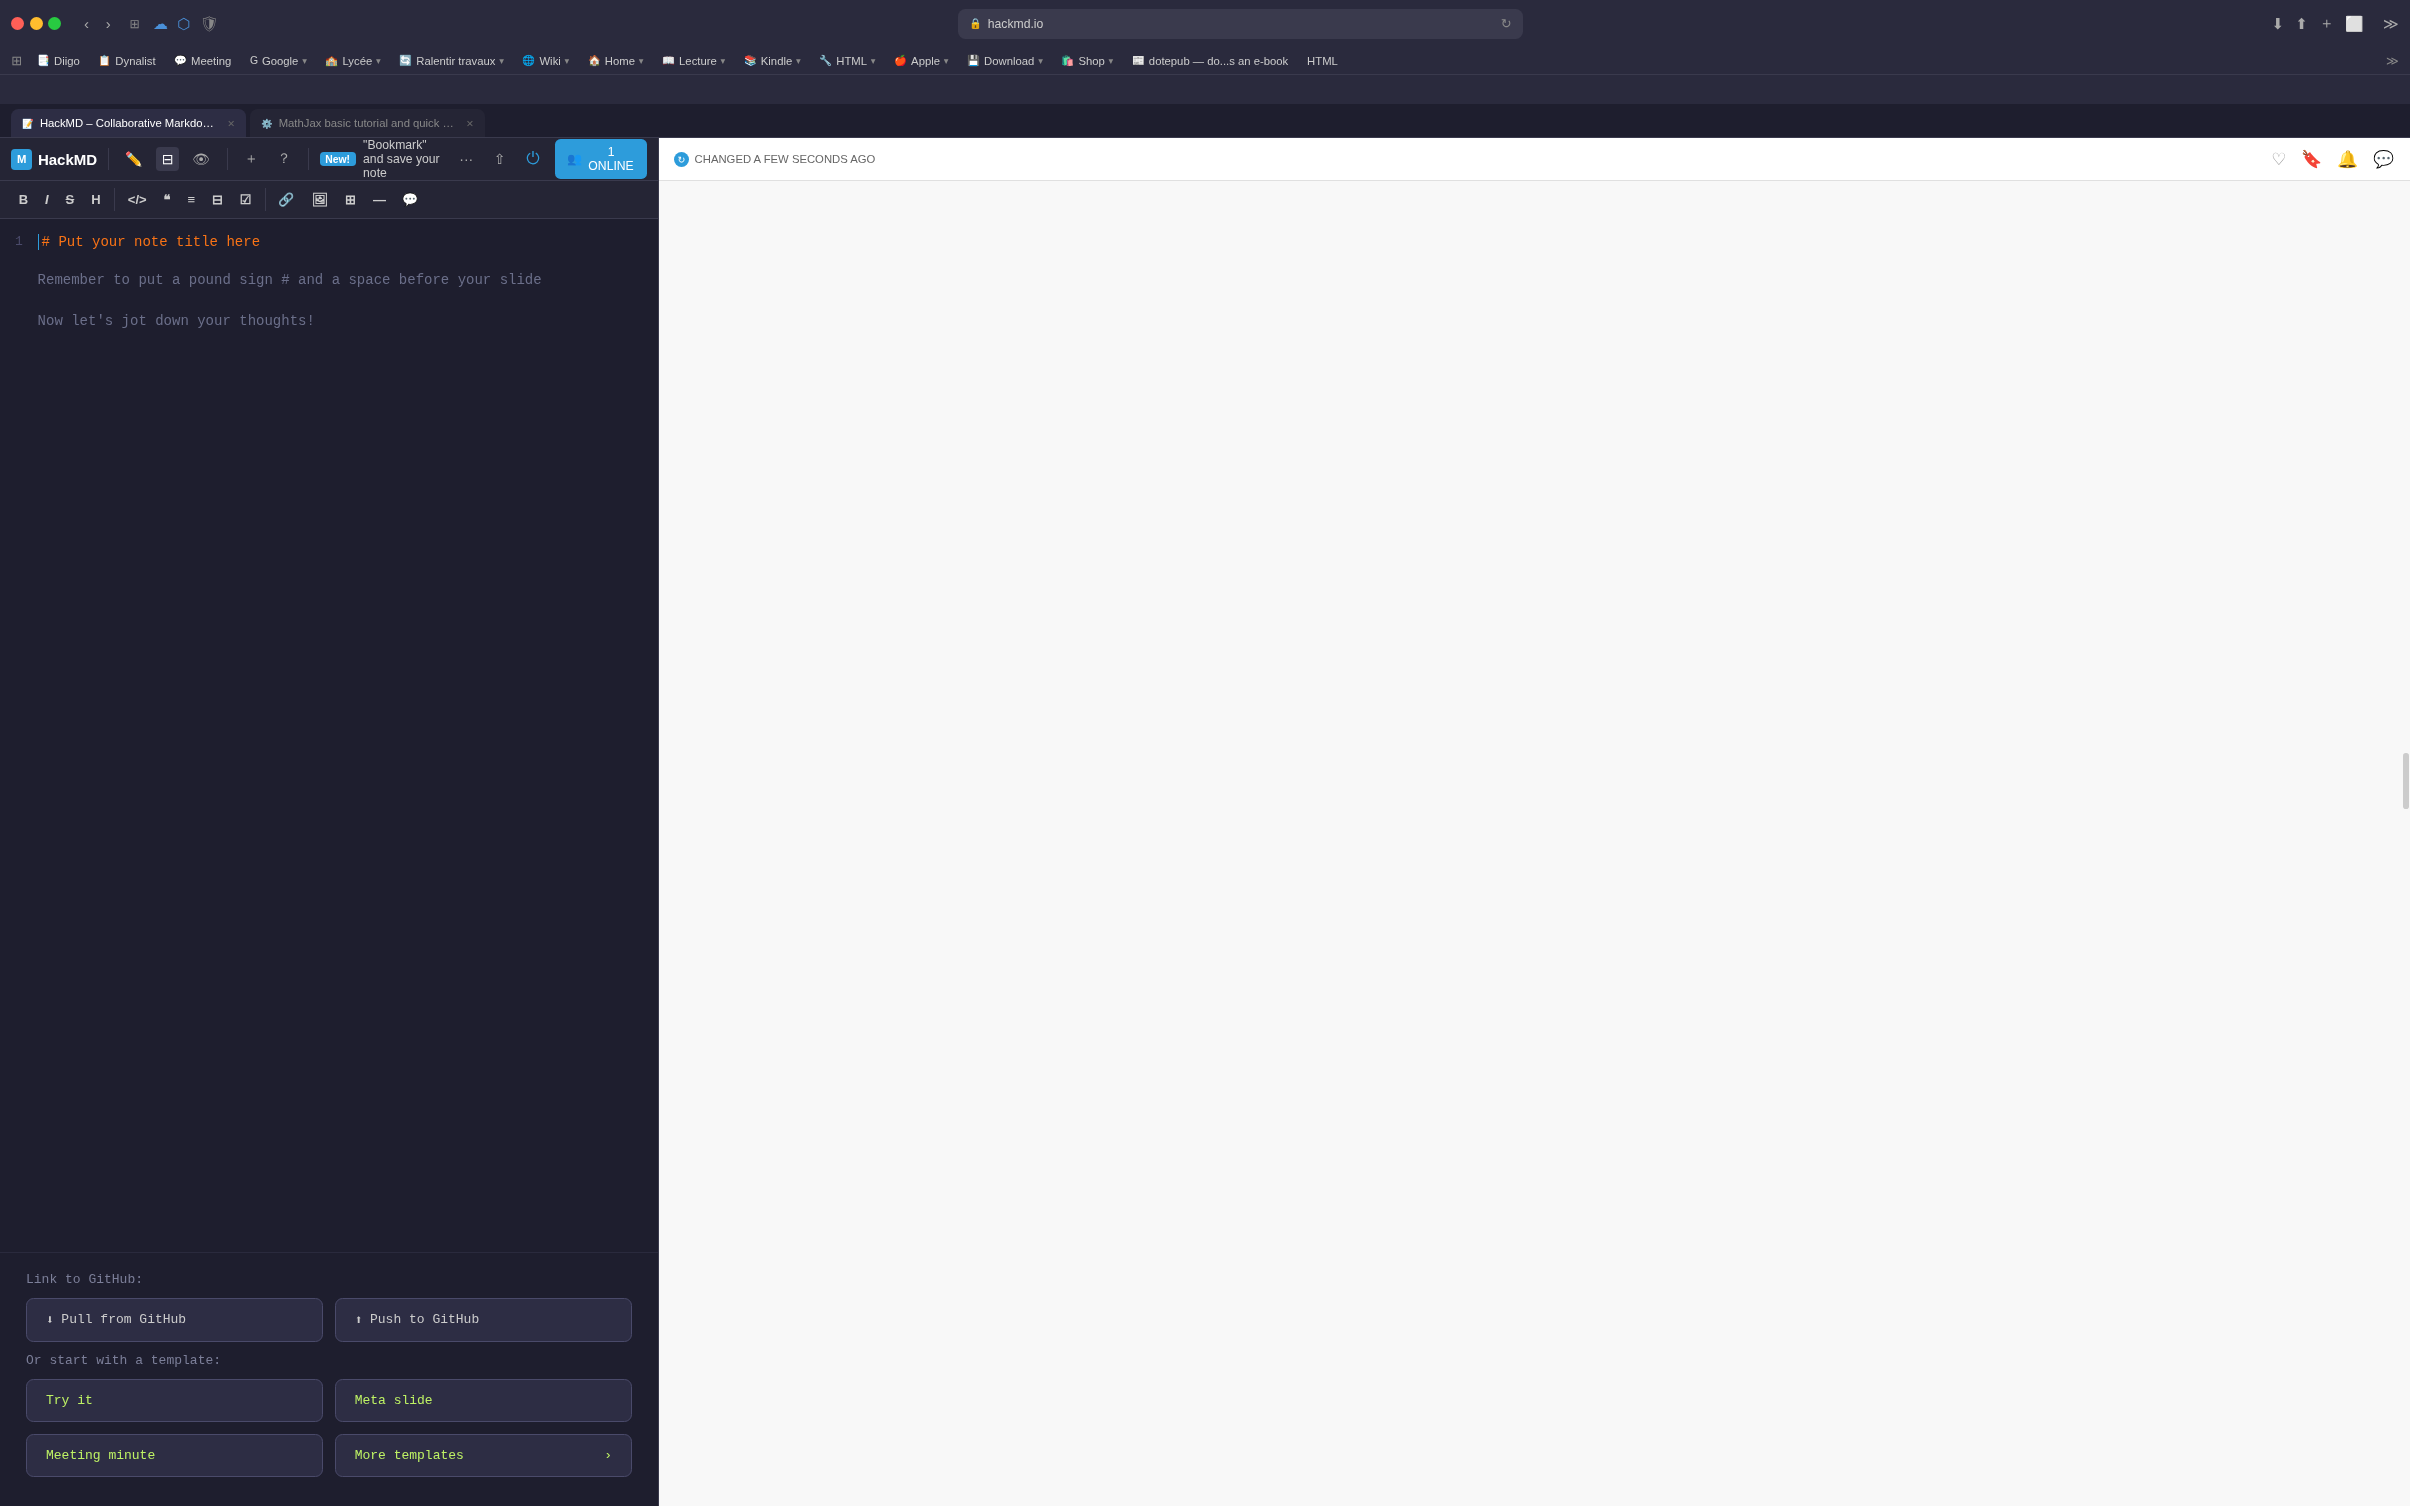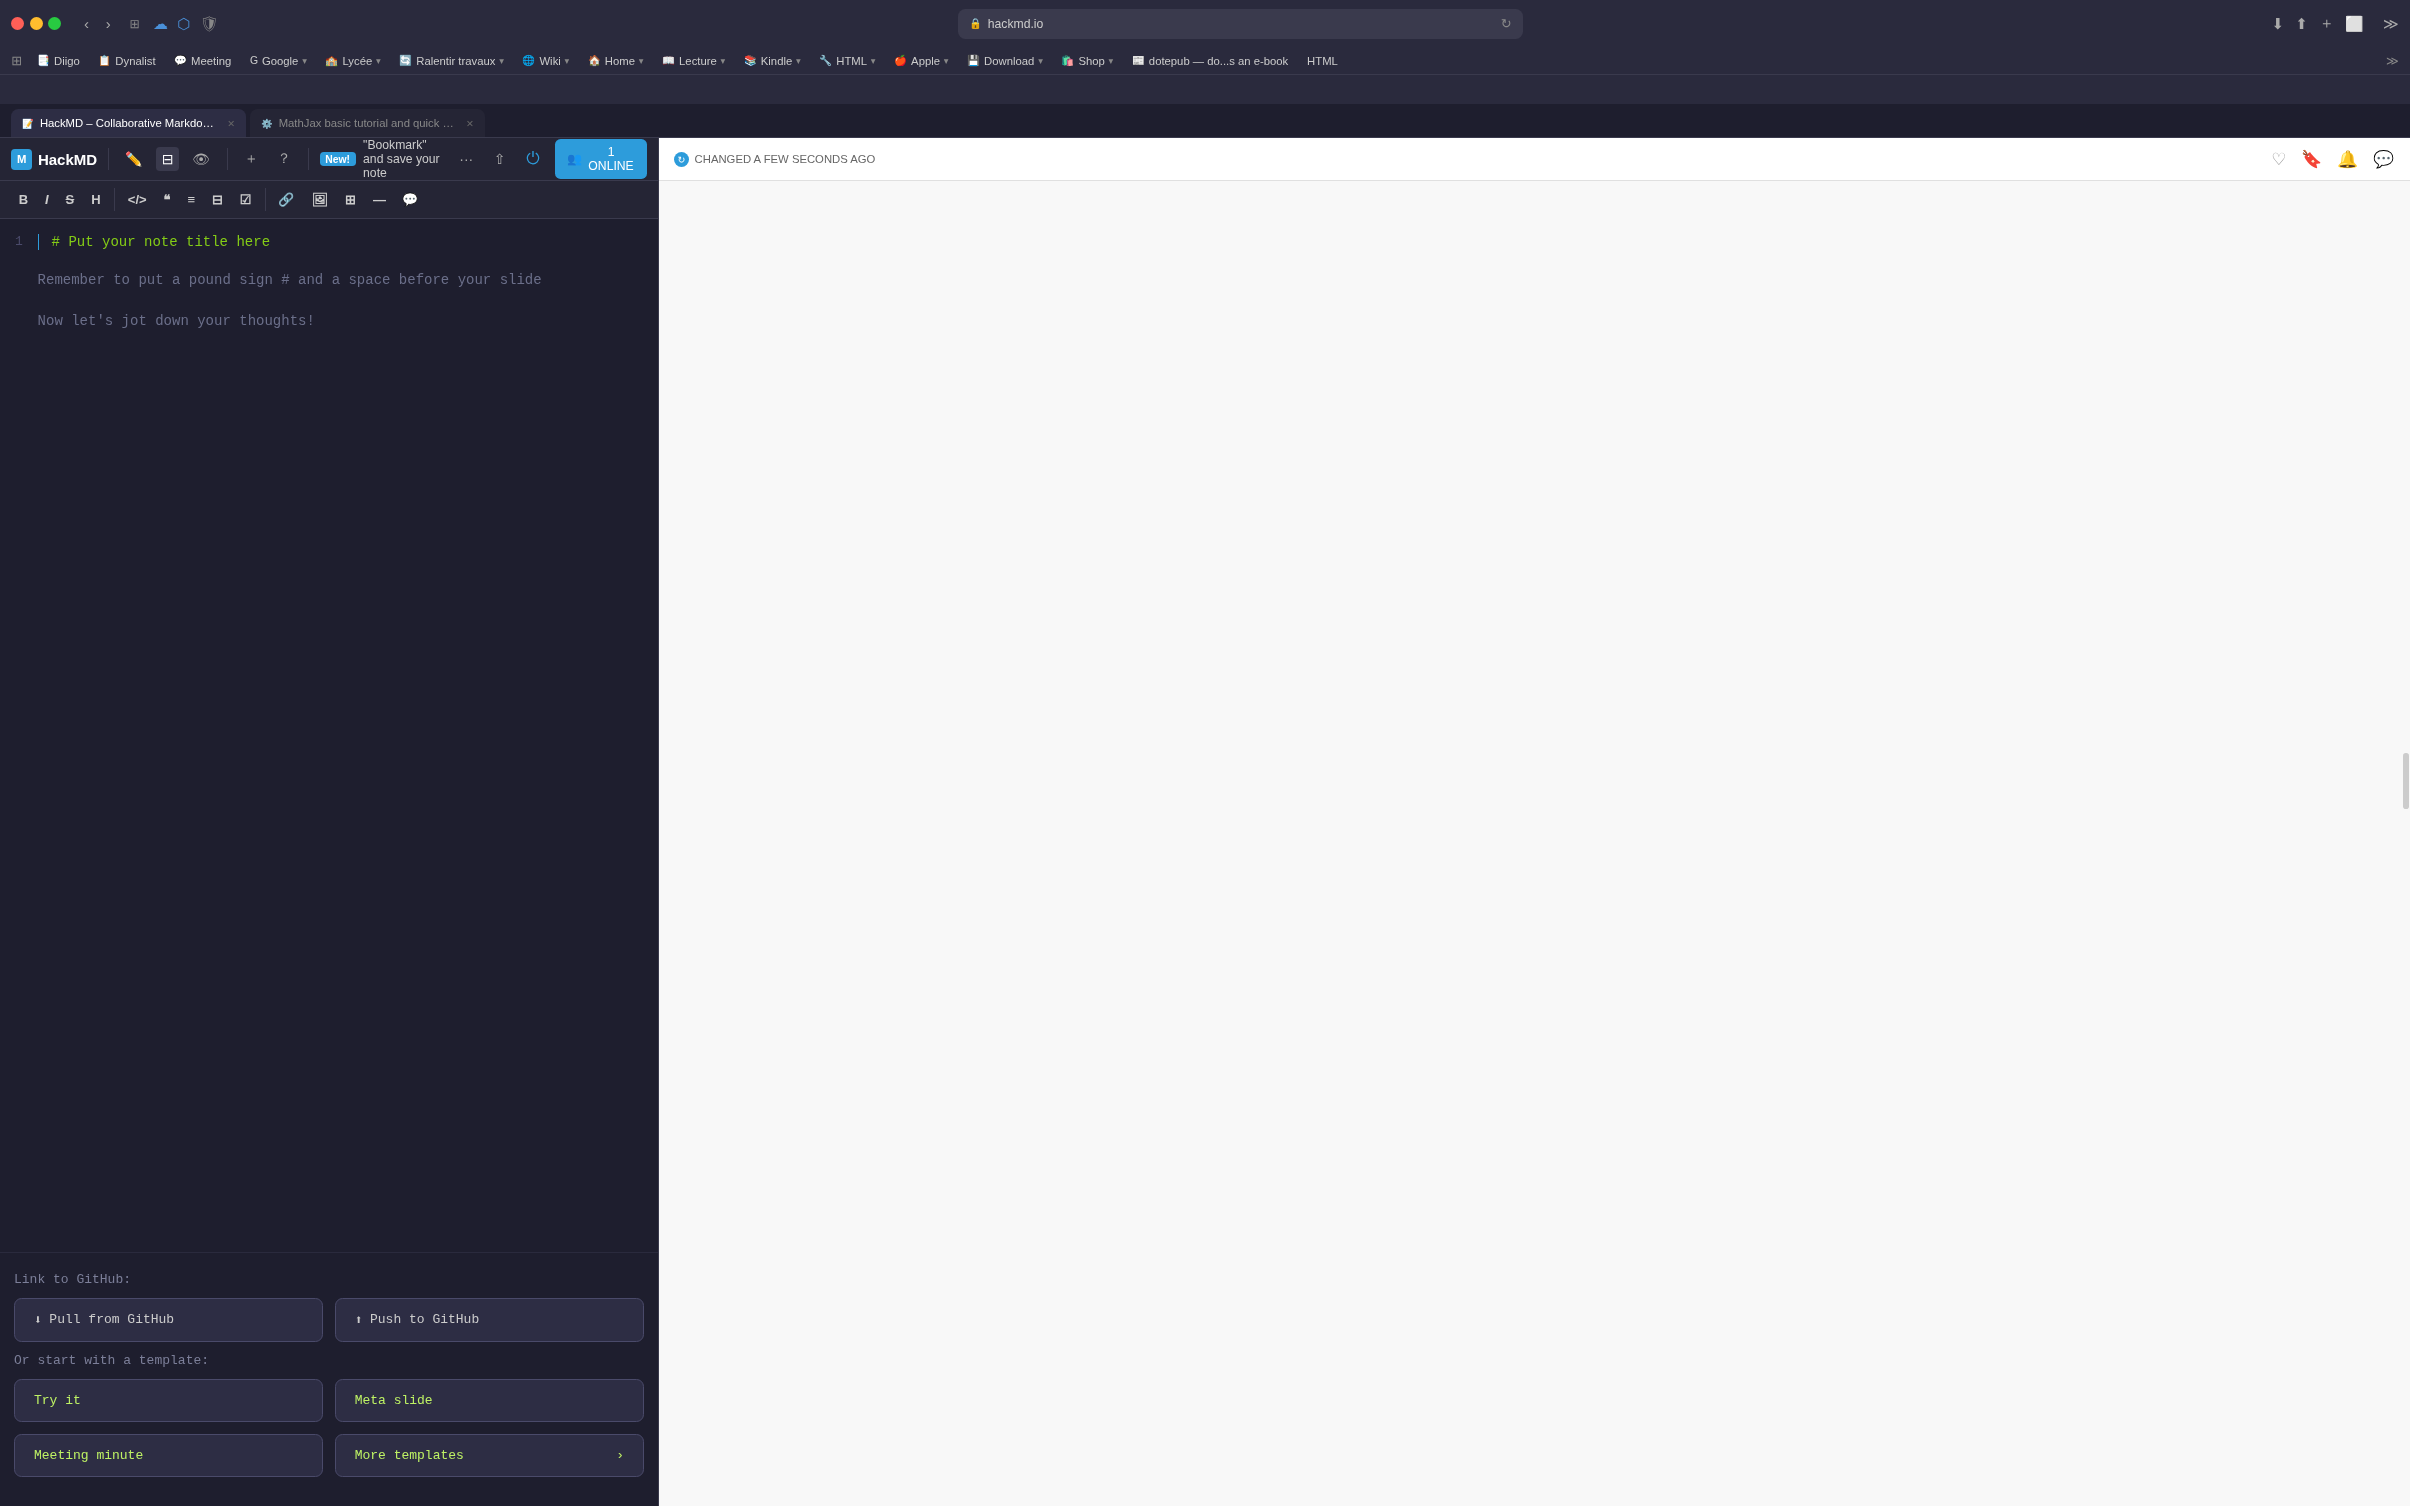--- a/index.html
+++ b/index.html
@@ -57,21 +57,21 @@
     .fmt-btn { background: none; border: none; color: #ccc; cursor: pointer; padding: 3.8px 7.5px; border-radius: 3.8px; font-size: 13px; font-weight: bold; }
 
     
     .editor-content { flex: 1; background: #1e1e2e; padding: 15px; font-family: 'Courier New', Courier, monospace; font-size: 14px; color: #8b8fa8; overflow-y: auto; position: relative; }
     .line-number { position: absolute; left: 15px; top: 15px; color: #4a4a6a; font-size: 13px; }
     .editor-text { margin-left: 22.6px; }
     .editor-title-line { color: #7c7f99; font-size: 14px; }
     .editor-text p { margin-top: 19px; line-height: 1.6; color: #6b6f8a; }
 
     
-    .templates-section { padding: 19px 14px; background: #1e1e2e; border-top: 0.9px solid #2a2a3d; }
+    .templates-section { padding: 19px 26px; background: #1e1e2e; border-top: 0.9px solid #2a2a3d; }
     .section-label { color: #7c7f99; font-family: 'Courier New', monospace; font-size: 13px; margin-bottom: 11.3px; }
     .btn-row { display: flex; gap: 11.3px; margin-bottom: 11.3px; }
     .github-btn { background: #2d2d44; border: 0.9px solid #4a4a6a; color: #ccc; border-radius: 7.5px; padding: 13px 19px; font-family: 'Courier New', monospace; font-size: 13px; cursor: pointer; display: flex; align-items: center; gap: 7.5px; flex: 1; }
     .template-btn { background: #2d2d44; border: 0.9px solid #4a4a6a; color: #bef264; border-radius: 7.5px; padding: 13px 19px; font-family: 'Courier New', monospace; font-size: 13px; cursor: pointer; flex: 1; text-align: left; }
     .template-btn.more { display: flex; align-items: center; justify-content: space-between; }
 
     
     .preview-panel { flex: 1; background: #f8f8f8; display: flex; flex-direction: column; }
     .preview-toolbar { display: flex; align-items: center; padding: 7.5px 15px; background: #fff; border-bottom: 0.9px solid #e0e0e0; height: 43px; gap: 11.3px; }
     .sync-indicator { display: flex; align-items: center; gap: 5.6px; color: #666; font-size: 11.3px; }
@@ -257,21 +257,21 @@
       <button class="fmt-btn">🔗</button>
       <button class="fmt-btn">🖼</button>
       <button class="fmt-btn">⊞</button>
       <button class="fmt-btn">—</button>
       <button class="fmt-btn">💬</button>
     </div>
 
     <div class="editor-content">
       <span class="line-number">1</span>
       <div class="editor-text">
-        <div class="editor-title-line" style="color: #84cc16; border-left: 1.9px solid #2d9cdb; padding-left: 13px;"># Put your note title here</div>
+        <div class="editor-title-line" style="color: #f97316; border-left: 1.9px solid #2d9cdb; padding-left: 3px;"># Put your note title here</div>
         <p>Remember to put a pound sign # and a space before your slide</p>
         <p>Now let's jot down your thoughts!</p>
       </div>
     </div>
 
     <div class="templates-section">
       <div class="section-label">Link to GitHub:</div>
       <div class="btn-row">
         <button class="github-btn">
           <span>⬇</span>

